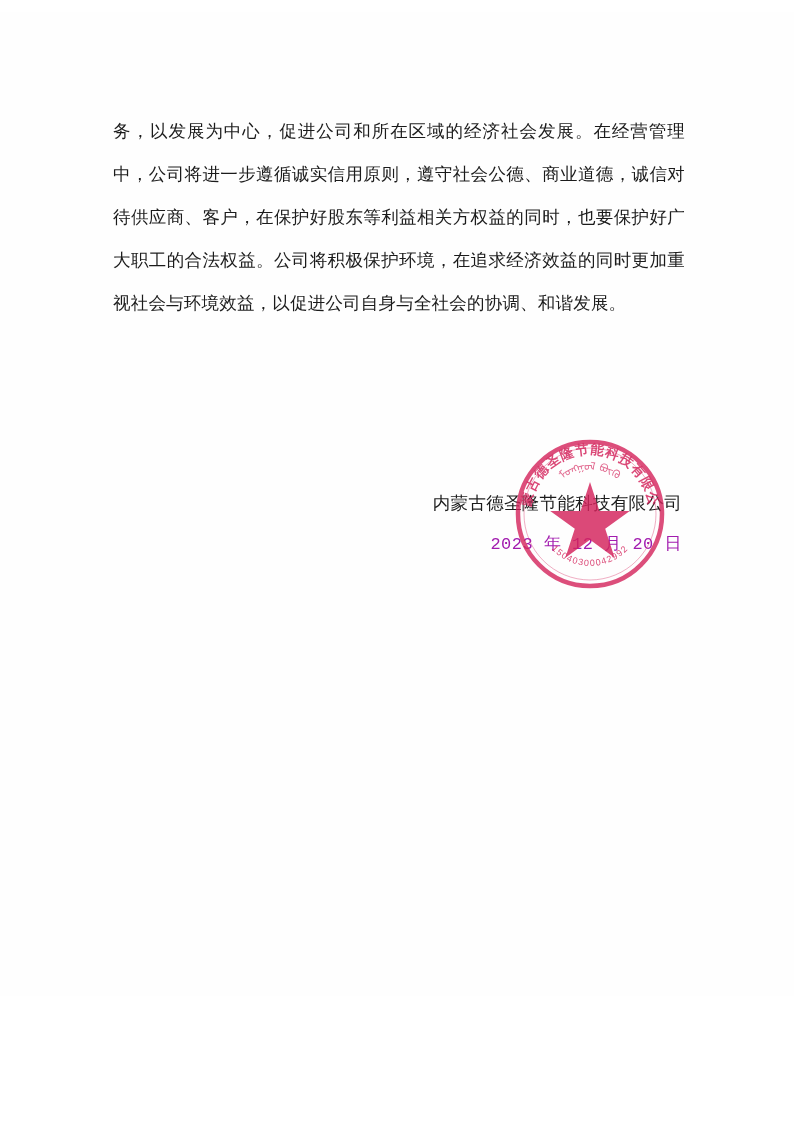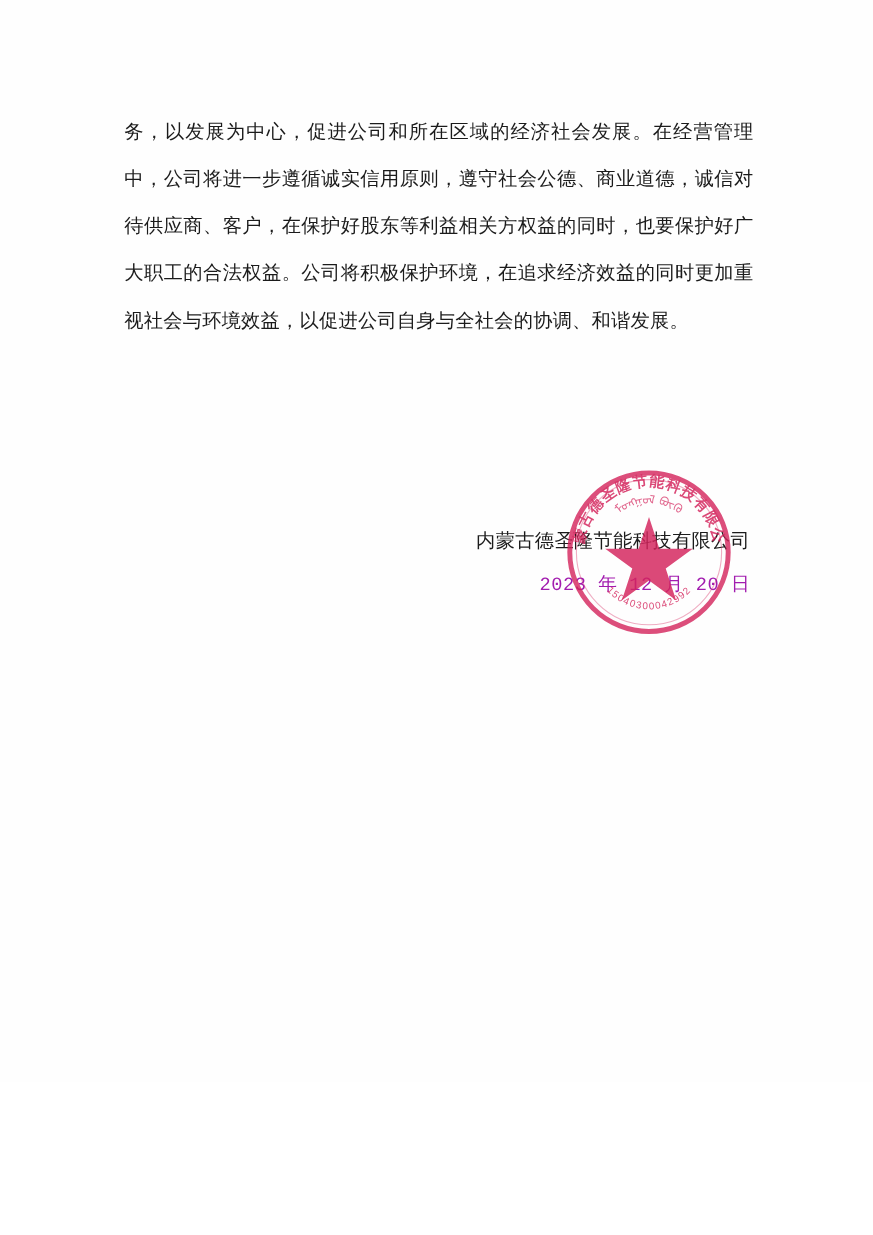--- a/index.html
+++ b/index.html
@@ -11,21 +11,21 @@
     width: 794px;
     height: 1123px;
     position: relative;
     font-family: "Liberation Serif", "DejaVu Serif", serif;
     overflow: hidden;
   }
 
   #page {
     position: absolute;
     left: 0;
-    top: 0;
+    top: 12px;
     width: 794px;
     height: 984px;
     background: #fefefe;
   }
 
   
   #body-text {
     position: absolute;
     left: 113px;
     top: 98px;

